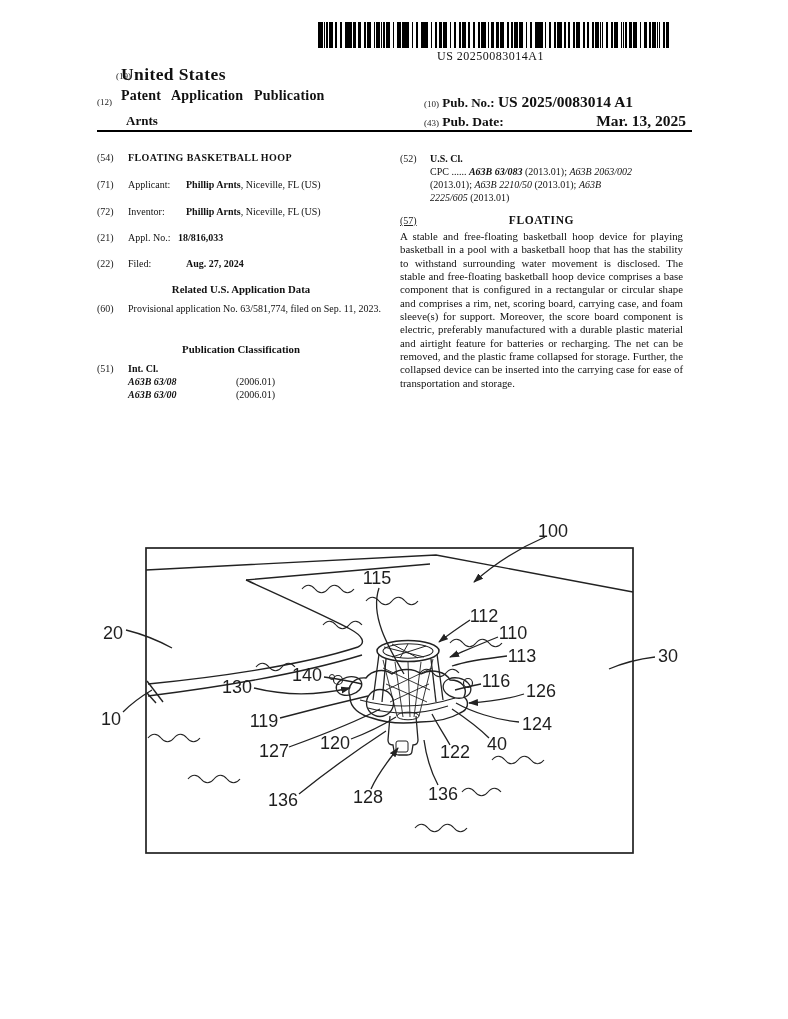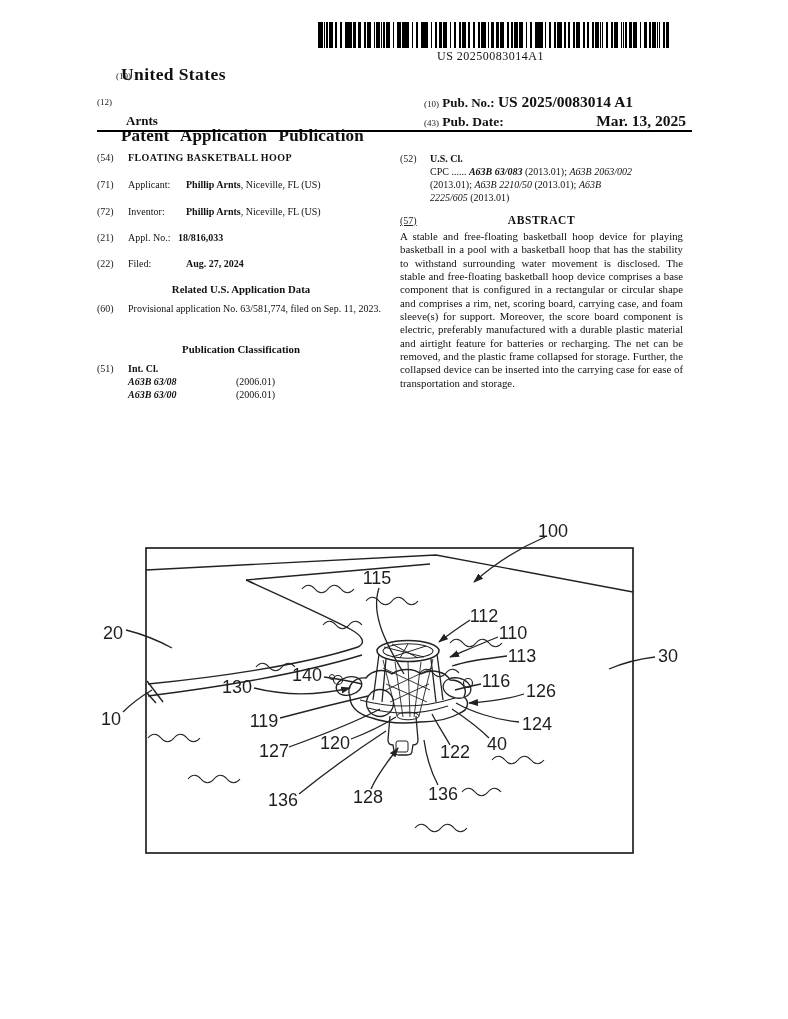--- a/index.html
+++ b/index.html
@@ -12,21 +12,21 @@
   .i{font-style:italic;}
   .bi{font-weight:bold;font-style:italic;}
   .barcode{position:absolute;left:318px;top:22px;width:345px;height:26px;
     background:
       repeating-linear-gradient(90deg,#000 0 2px,rgba(0,0,0,0) 2px 5px,#000 5px 7px,rgba(0,0,0,0) 7px 8px,#000 8px 12px,rgba(0,0,0,0) 12px 15px,#000 15px 16px,rgba(0,0,0,0) 16px 19px),
       repeating-linear-gradient(90deg,rgba(0,0,0,0) 0 3px,#000 3px 4px,rgba(0,0,0,0) 4px 9px,#000 9px 11px,rgba(0,0,0,0) 11px 14px,#000 14px 15px,rgba(0,0,0,0) 15px 23px);
     border-left:3px solid #000;border-right:3px solid #000;}
   .barcode-num{position:absolute;left:318px;top:49px;width:345px;text-align:center;
     font-size:12px;letter-spacing:.5px;}
   .hdr-united{position:absolute;left:121px;top:64px;font-size:17.5px;font-weight:bold;letter-spacing:.4px;}
-  .hdr-pap{position:absolute;left:121px;top:88px;font-size:17px;font-weight:bold;word-spacing:7px;letter-spacing:.2px;margin-top:38px;}
+  .hdr-pap{position:absolute;left:121px;top:88px;font-size:14px;font-weight:bold;word-spacing:7px;letter-spacing:.2px;}
   .hdr-arnts{position:absolute;left:126px;top:113px;font-size:13px;font-weight:bold;}
   .hdr-r1{position:absolute;left:424px;top:93px;width:262px;font-size:13px;}
   .hdr-r2{position:absolute;left:424px;top:112px;width:262px;font-size:13px;display:flex;justify-content:space-between;align-items:baseline;}
   .pubno{font-size:15.5px;font-weight:bold;margin-top:32px;}
   .pubdate{font-size:15.5px;font-weight:bold;text-align:center;}
   .rule{position:absolute;left:97px;top:130px;width:595px;border-top:2px solid #000;height:0;}
   .body-txt{font-size:10px;line-height:13.2px;}
   .row-label{display:inline-block;width:58px;}
   .col-head{position:absolute;left:97px;width:288px;text-align:center;font-weight:bold;font-size:10.8px;}
   .right-align{text-align:left;}
@@ -111,21 +111,21 @@
     <span class="bi">A63B 63/083</span><span> (2013.01); </span><span class="i">A63B 2063/002</span>
   </div>
   <div class="abs body-txt right-align" style="left:430px;top:178px;width:253px;">
     <span>(2013.01); </span><span class="i">A63B 2210/50</span><span> (2013.01); </span><span class="i">A63B</span>
   </div>
   <div class="abs body-txt right-align" style="left:430px;top:191px;width:253px;">
     <span class="i">2225/605</span><span> (2013.01)</span>
   </div>
 
   <span class="abs code-md" style="left:400px;top:215px;text-decoration:underline;">(57)</span>
-  <div class="abs b" style="left:400px;top:214px;width:283px;text-align:center;font-size:11.5px;letter-spacing:.6px;">ABSTRACT</div>
+  <div class="abs b" style="left:400px;top:214px;width:283px;text-align:center;font-size:11.5px;letter-spacing:.6px;">FLOATING</div>
   <div class="abstract">A stable and free-floating basketball hoop device for playing basketball in a pool with a basketball hoop that has the stability to withstand surrounding water movement is disclosed. The stable and free-floating basketball hoop device comprises a base component that is configured in a rectangular or circular shape and comprises a rim, net, scoring board, carrying case, and foam sleeve(s) for support. Moreover, the score board component is electric, preferably manufactured with a durable plastic material and airtight feature for batteries or recharging. The net can be removed, and the plastic frame collapsed for storage. Further, the collapsed device can be inserted into the carrying case for ease of transportation and storage.</div>
 
   <svg class="abs" style="left:0;top:0;" width="788" height="1019" viewBox="0 0 788 1019">
     <defs>
       <marker id="arw" markerWidth="11" markerHeight="8" refX="9" refY="3.5" orient="auto" markerUnits="userSpaceOnUse">
         <polygon points="0,0 10,3.5 0,7" fill="#222"></polygon>
       </marker>
     </defs>
 
     <rect x="146" y="548" width="487" height="305" class="ln" stroke-width="1.7"></rect>

